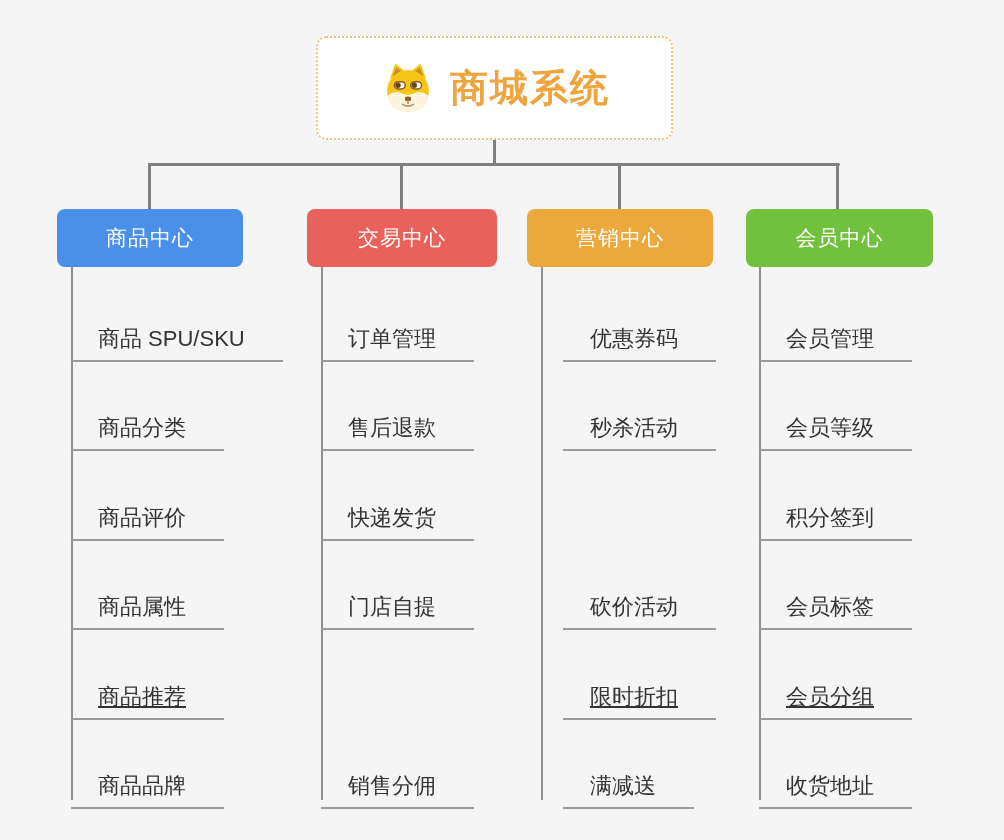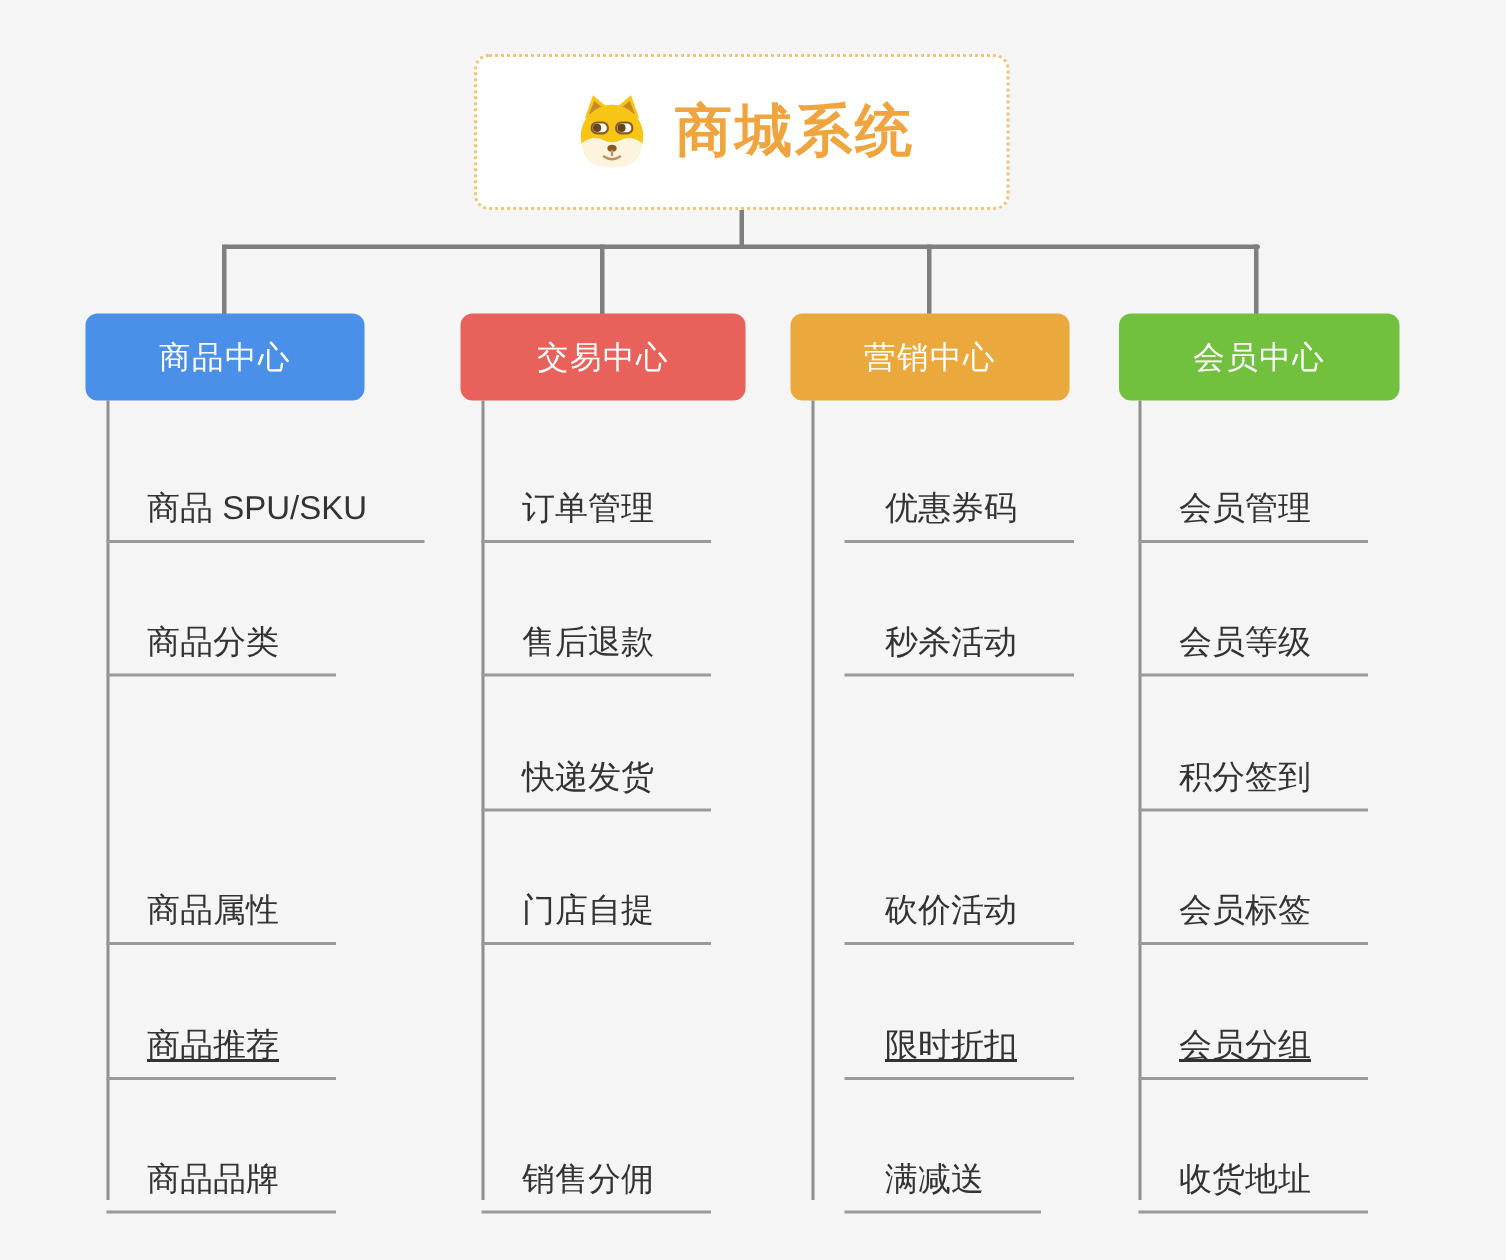--- a/index.html
+++ b/index.html
@@ -116,20 +116,21 @@
   <div class="branch-box b2">营销中心</div>
   <div class="branch-box b3">会员中心</div>
 
   <div class="col-line l0"></div>
   <div class="col-line l1"></div>
   <div class="col-line l2"></div>
   <div class="col-line l3"></div>
 
   <div class="sub-item c0 r0">商品 SPU/SKU</div>
   <div class="sub-item c0 r1">商品分类</div>
+  <div class="sub-item c0 r2">商品评价</div>
   <div class="sub-item c0 r3">商品属性</div>
   <div class="sub-item c0 r4">商品推荐</div>
   <div class="sub-item c0 r5">商品品牌</div>
 
   <div class="sub-item c1 r0">订单管理</div>
   <div class="sub-item c1 r1">售后退款</div>
   <div class="sub-item c1 r2">快递发货</div>
   <div class="sub-item c1 r3">门店自提</div>
   <div class="sub-item c1 r5">销售分佣</div>
 

